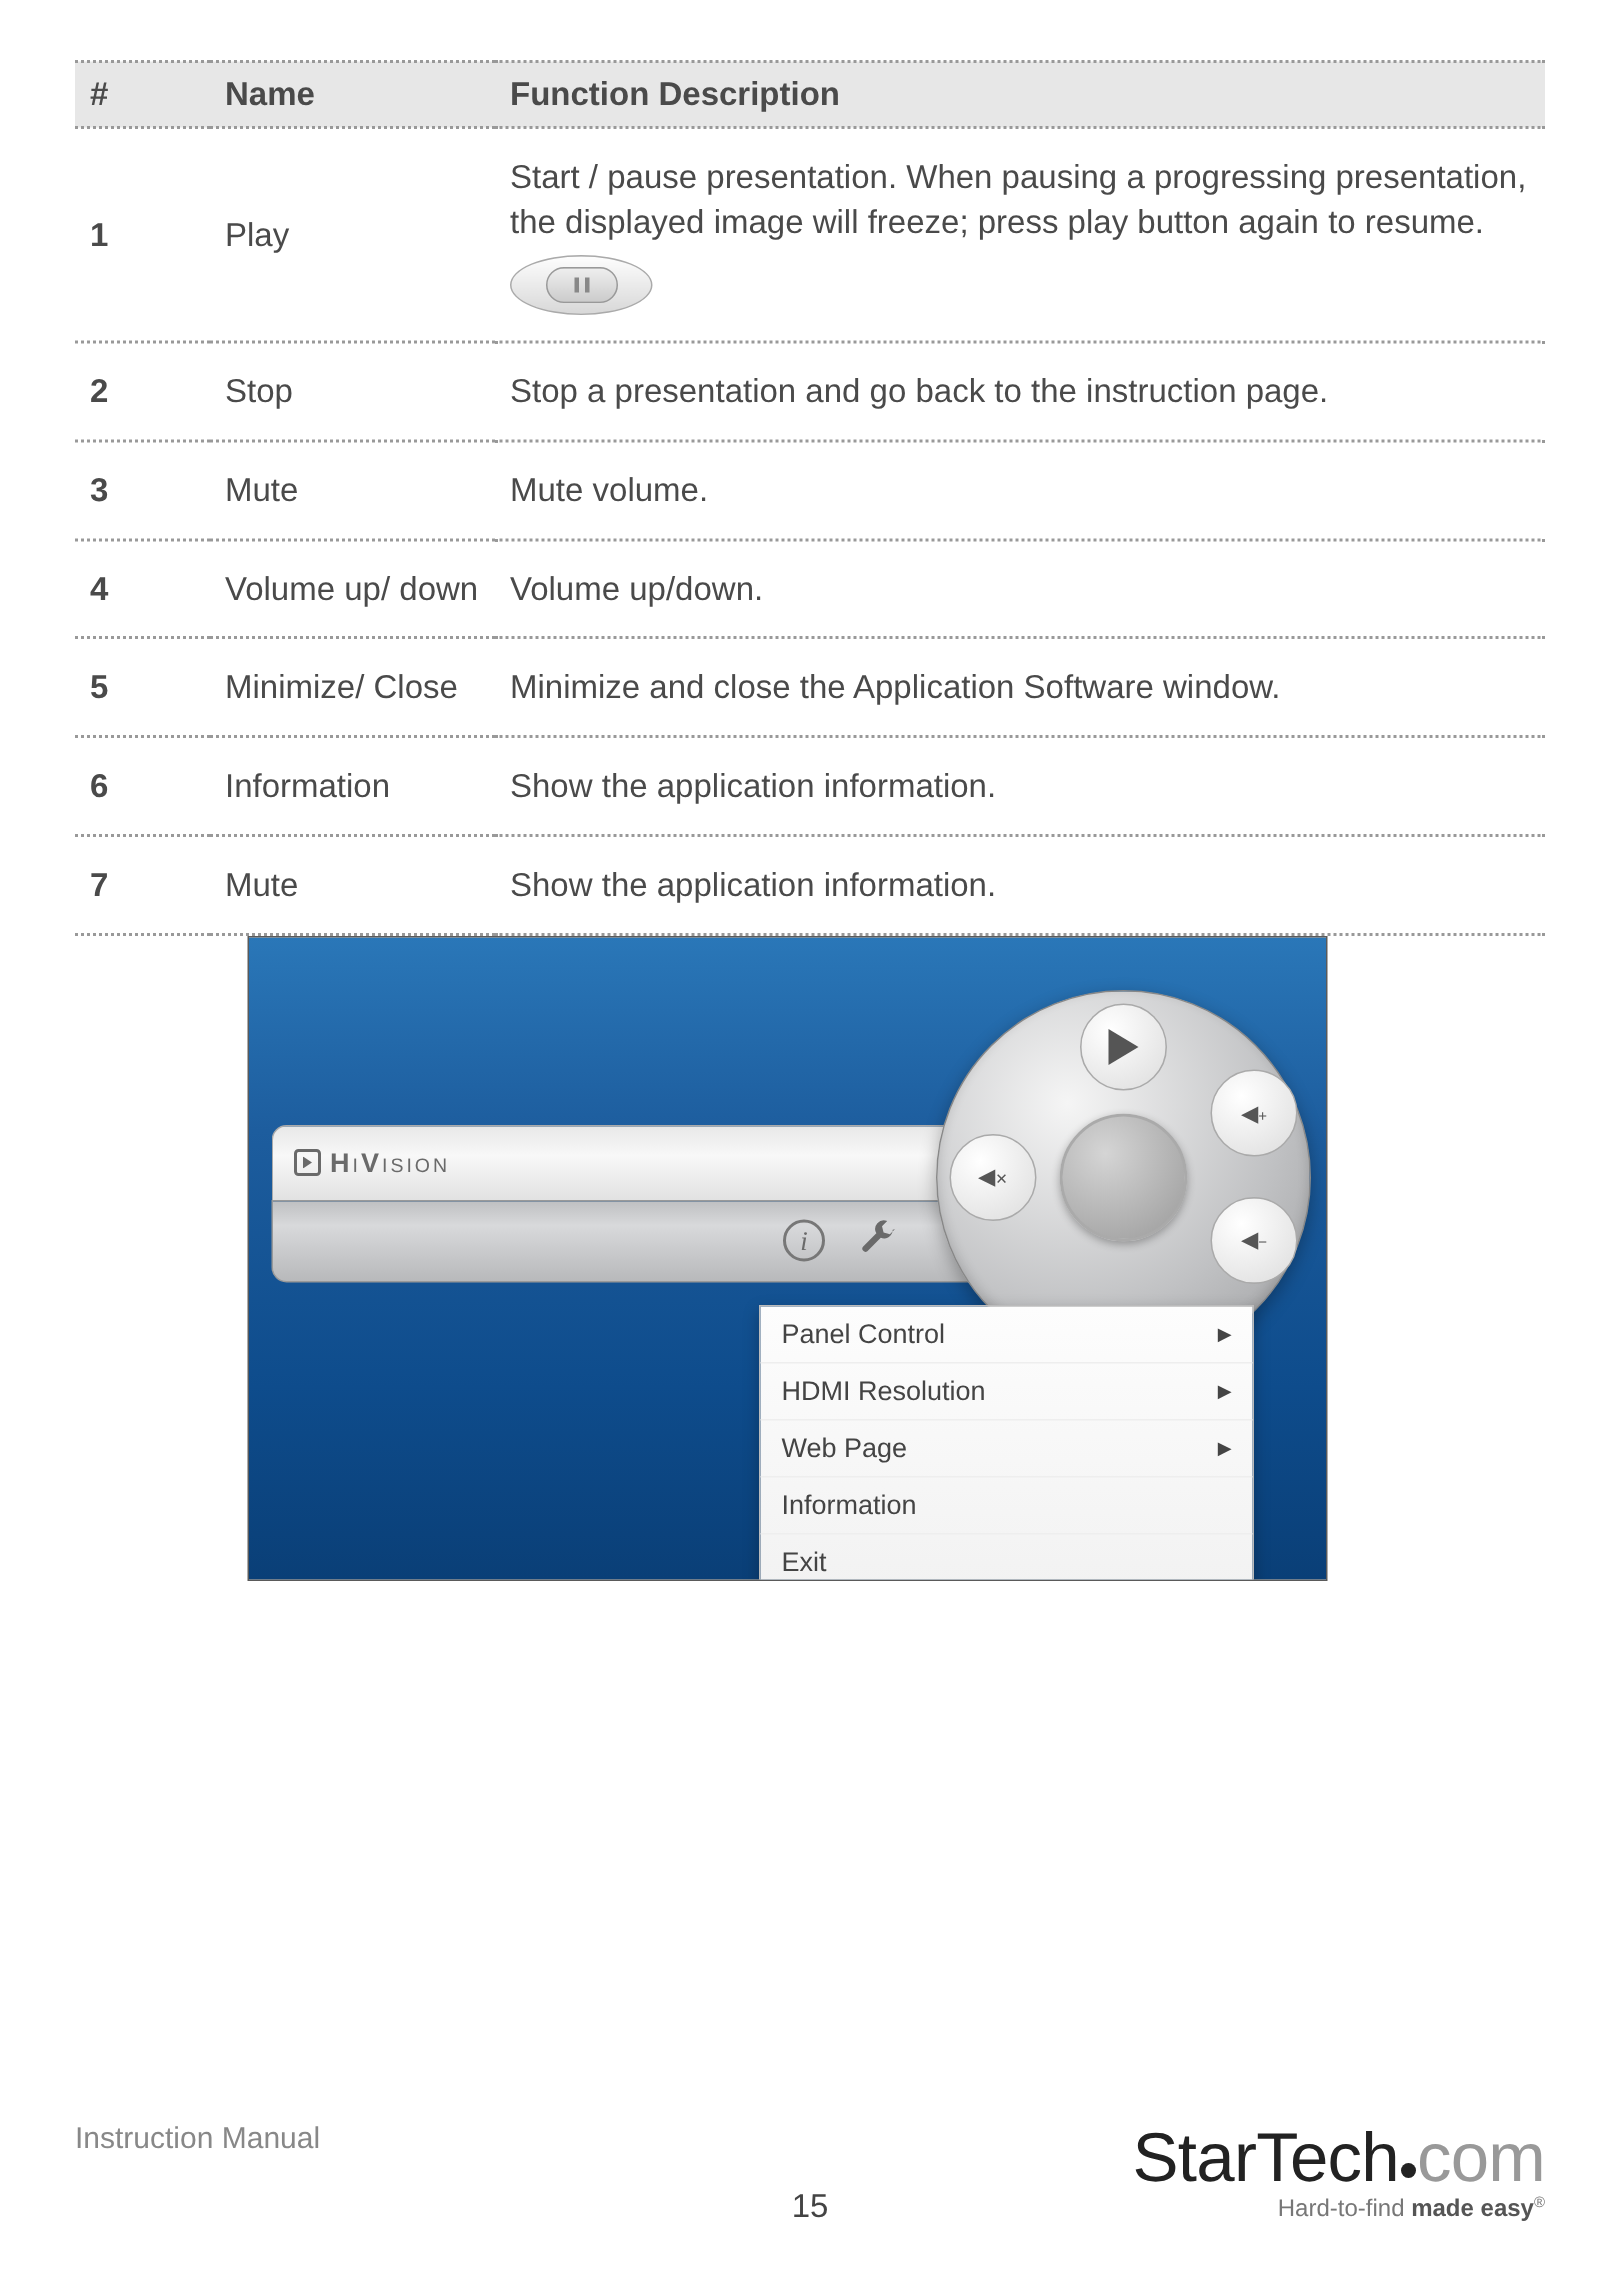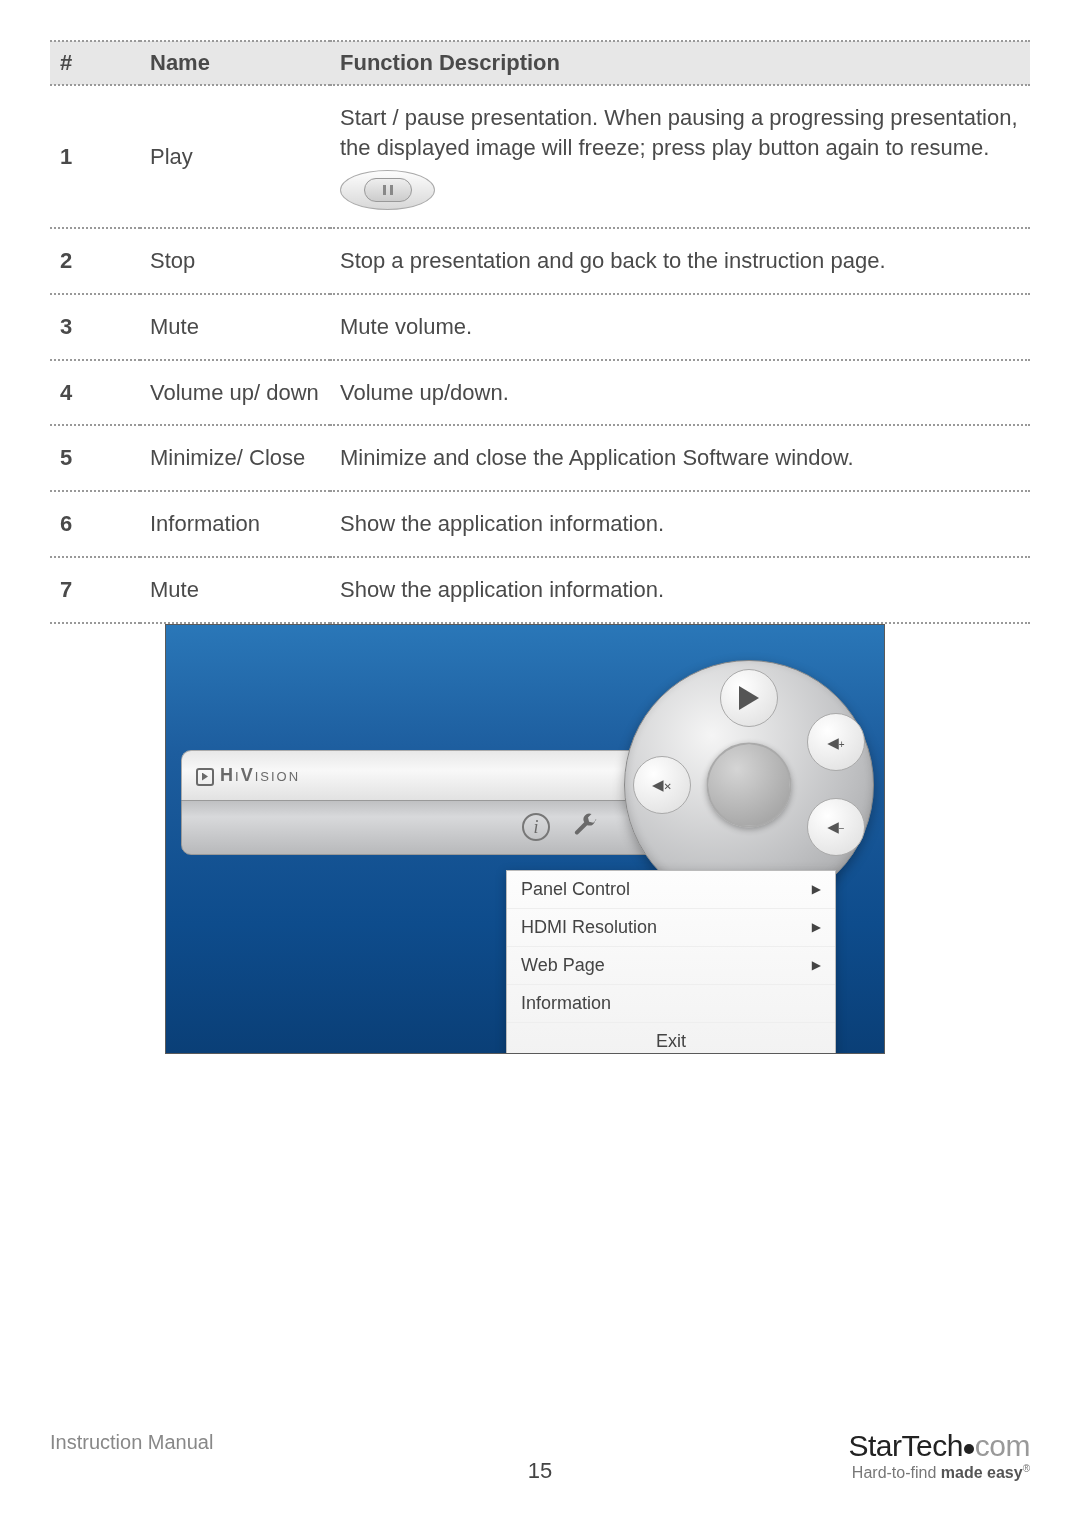--- a/index.html
+++ b/index.html
@@ -107,21 +107,21 @@
     background: linear-gradient(to bottom, #e8e8e8, #f8f8f8 40%, #e2e2e2);
     border: 1px solid #aaa;
     border-bottom: none;
     display: flex;
     align-items: center;
     padding: 0 14px;
     position: relative;
   }
   .hv-logo {
     display: flex;
-    align-items: flex-end;
+    align-items: center;
     gap: 6px;
     color: #6a6a6a;
     letter-spacing: 2px;
     font-size: 18px;
   }
   .hv-logo-icon {
     width: 18px;
     height: 18px;
     border: 2px solid #6a6a6a;
     border-radius: 3px;
@@ -238,21 +238,20 @@
     color: #444;
     border-bottom: 1px solid #eee;
     display: flex;
     justify-content: space-between;
     align-items: center;
     gap: 44px;
   }
   .dropdown .item:last-child {
     border-bottom: none;
     padding-bottom: 24px;
-    justify-content: center;
   }
   .dropdown .arrow {
     font-size: 12px;
     color: #444;
   }
 
   .footer {
     position: absolute;
     bottom: 40px;
     left: 50px;
@@ -272,21 +271,21 @@
     transform: translateX(-50%);
     font-size: 22px;
     color: #444;
     bottom: -2px;
     margin-top: 48px;
   }
   .brand {
     text-align: right;
   }
   .brand-main {
-    font-size: 30px;
+    font-size: 46px;
     font-weight: 500;
     color: #222;
     letter-spacing: -0.5px;
     position: relative;
     line-height: 1;
   }
   .brand-main .dot {
     display: inline-block;
     width: 10px; height: 10px;
     background: #222;

